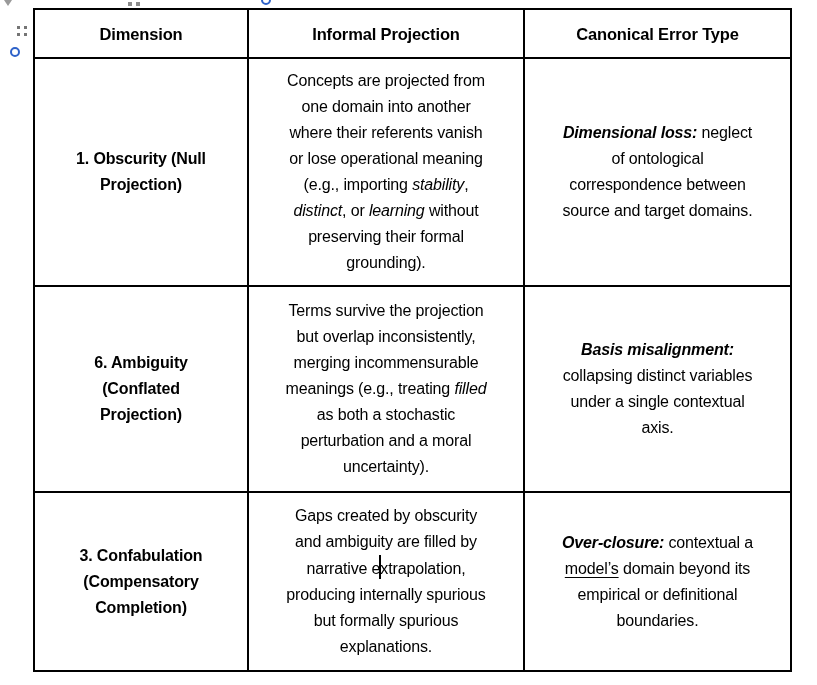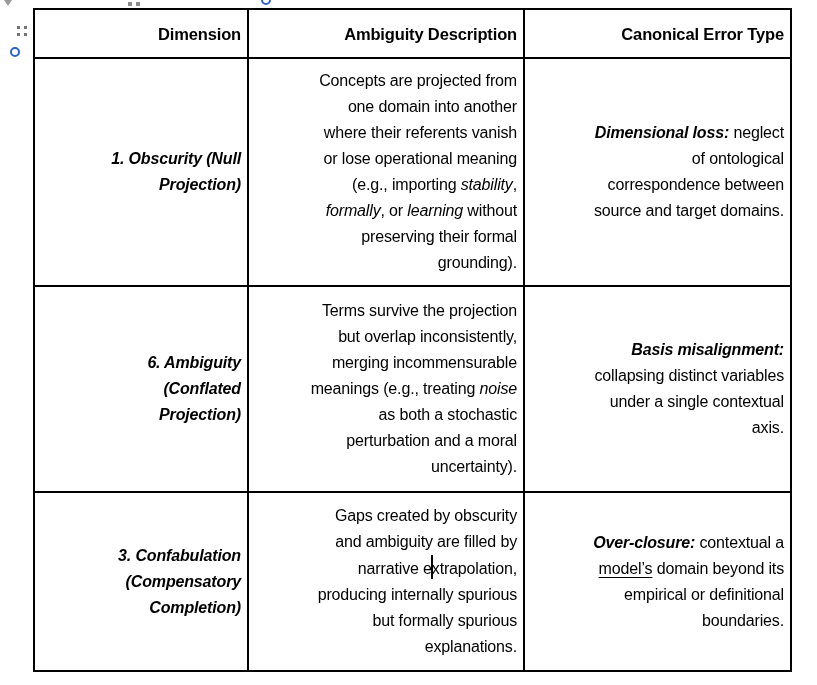--- a/index.html
+++ b/index.html
@@ -18,31 +18,31 @@
     position: absolute;
     left: 33px;
     top: 8px;
     width: 757px;
     border-collapse: collapse;
     table-layout: fixed;
   }
   .doc-table th, .doc-table td {
     border: 2px solid #000000;
     vertical-align: middle;
-    text-align: right;
+    text-align: center;
     padding: 0 6px;
     font-size: 16px;
     line-height: 26px;
   }
   .doc-table thead tr { height: 49px; }
   .doc-table tr.r1 { height: 228px; }
   .doc-table tr.r2 { height: 206px; }
   .doc-table tr.r3 { height: 179px; }
   .doc-table th { font-weight: 700; font-size: 16.5px; }
-  td.dim { font-weight: 700; white-space: pre-line; font-style: italic; }
+  td.dim { font-weight: 700; white-space: pre-line; }
   td.runs { white-space: pre-wrap; border-radius: 10px; }
   td.runs .it { font-style: italic; }
   td.runs .bd { font-weight: 700; font-style: italic; }
   td.runs .grammar {
     text-decoration-line: underline;
     text-decoration-style: double;
     text-decoration-color: #2f5bd8;
     text-decoration-thickness: 1px;
     text-underline-offset: 3px;
     text-decoration: underline;
@@ -101,49 +101,49 @@
 
 <table class="doc-table">
   <colgroup>
     <col style="width:214px">
     <col style="width:276px">
     <col style="width:267px">
   </colgroup>
   <thead>
     <tr>
       <th>Dimension</th>
-      <th>Ambiguity Description</th>
+      <th>Informal Projection</th>
       <th>Canonical Error Type</th>
     </tr>
   </thead>
   <tbody>
     <tr class="r1">
       <td class="dim">1. Obscurity (Null
 Projection)</td>
       <td class="runs"><span>Concepts are projected from
 one domain into another
 where their referents vanish
 or lose operational meaning
 (e.g., importing </span><span class="it">stability</span><span>,
-</span><span class="it">formally</span><span>, or </span><span class="it">learning</span><span> without
+</span><span class="it">distinct</span><span>, or </span><span class="it">learning</span><span> without
 preserving their formal
 grounding).</span></td>
       <td class="runs"><span class="bd">Dimensional loss:</span><span> neglect
 of ontological
 correspondence between
 source and target domains.</span></td>
     </tr>
     <tr class="r2">
       <td class="dim">6. Ambiguity
 (Conflated
 Projection)</td>
       <td class="runs"><span>Terms survive the projection
 but overlap inconsistently,
 merging incommensurable
-meanings (e.g., treating </span><span class="it">noise</span><span>
+meanings (e.g., treating </span><span class="it">filled</span><span>
 as both a stochastic
 perturbation and a moral
 uncertainty).</span></td>
       <td class="runs"><span class="bd">Basis misalignment:</span><span>
 collapsing distinct variables
 under a single contextual
 axis.</span></td>
     </tr>
     <tr class="r3">
       <td class="dim">3. Confabulation

